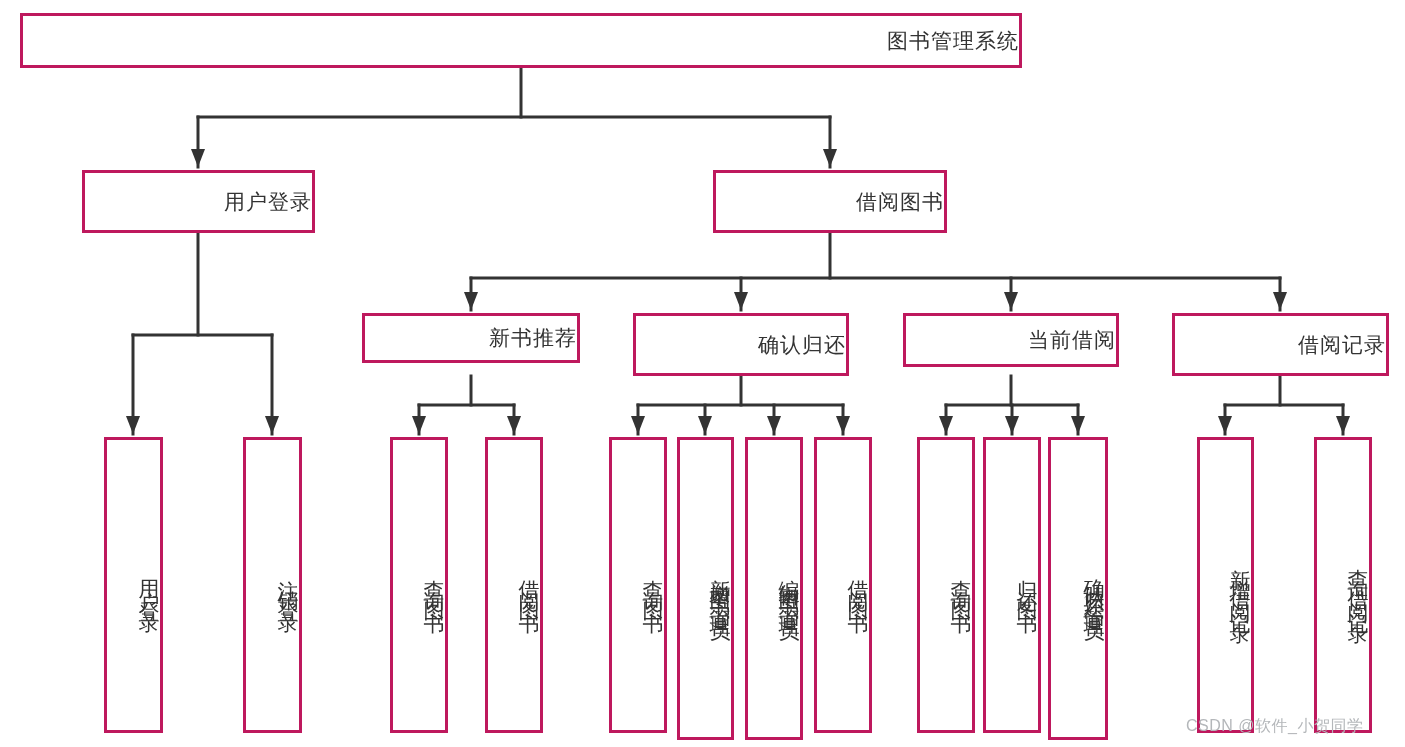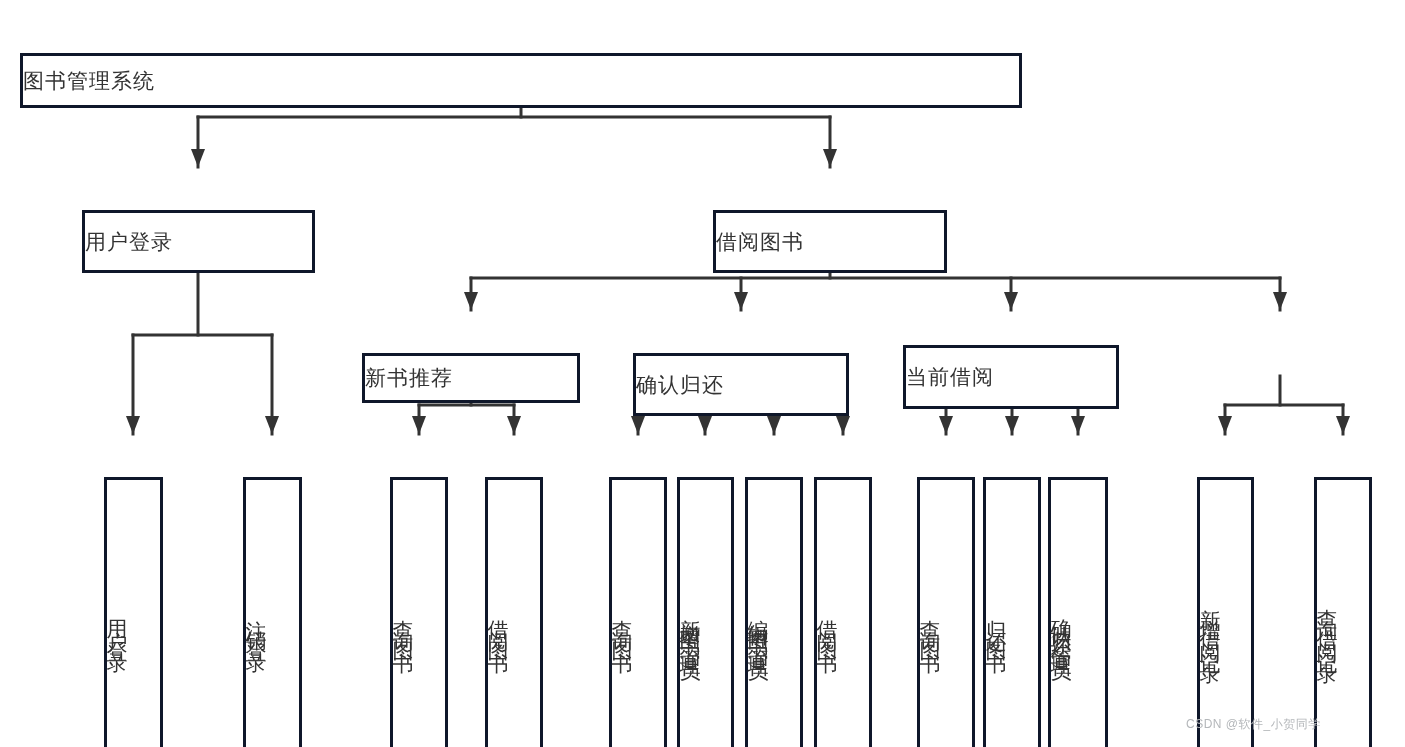--- a/index.html
+++ b/index.html
@@ -2,31 +2,31 @@
 <html><head>
 <meta charset="utf-8">
 <style>
   html,body{margin:0;padding:0;background:#fff;}
   .canvas{
     position:relative;width:1405px;height:747px;background:#ffffff;
     font-family:"Liberation Sans",sans-serif;color:#333;overflow:hidden;
   }
   .connectors{position:absolute;left:0;top:0;width:1405px;height:747px;}
   .box{
-    position:absolute;background:#ffffff;border:3px solid #0f172a;
-    box-sizing:border-box;display:flex;align-items:center;justify-content:flex-start;margin-top:40px;
+    position:absolute;background:#ffffff;border:3px solid #be185d;
+    box-sizing:border-box;display:flex;align-items:center;justify-content:flex-end;
   }
   .box.h span{font-size:21px;letter-spacing:1px;white-space:nowrap;}
   .box.v .vtext{
     writing-mode:vertical-rl;text-orientation:mixed;
     font-size:21px;line-height:1;letter-spacing:11px;
   }
   .box.v.long .vtext{letter-spacing:6px;}
   .watermark{
-    position:absolute;left:1186px;top:716px;font-size:12px;
+    position:absolute;left:1186px;top:716px;font-size:16px;
     color:#b4b7ba;white-space:nowrap;letter-spacing:0.5px;z-index:5;
   }
 </style>
 </head>
 <body>
 
 <div class="canvas">
 
   <svg class="connectors" viewBox="0 0 1405 747" xmlns="http://www.w3.org/2000/svg">
     <defs>
@@ -95,22 +95,25 @@
   <div class="box h" style="left:713px;top:170px;width:234px;height:63px">
     <span>借阅图书</span>
   </div>
 
   <div class="box h" style="left:362px;top:313px;width:218px;height:50px">
     <span>新书推荐</span>
   </div>
   <div class="box h" style="left:633px;top:313px;width:216px;height:63px">
     <span>确认归还</span>
   </div>
-  <div class="box h" style="left:903px;top:305px;width:216px;height:64px">
+  <div class="box h" style="left:903px;top:313px;width:216px;height:54px">
     <span>当前借阅</span>
+  </div>
+  <div class="box h" style="left:1172px;top:313px;width:217px;height:63px">
+    <span>借阅记录</span>
   </div>
 
   <div class="box v" style="left:104px;top:437px;width:59px;height:296px">
     <span class="vtext">用户登录</span>
   </div>
   <div class="box v" style="left:243px;top:437px;width:59px;height:296px">
     <span class="vtext">注销登录</span>
   </div>
 
   <div class="box v" style="left:390px;top:437px;width:58px;height:296px">

